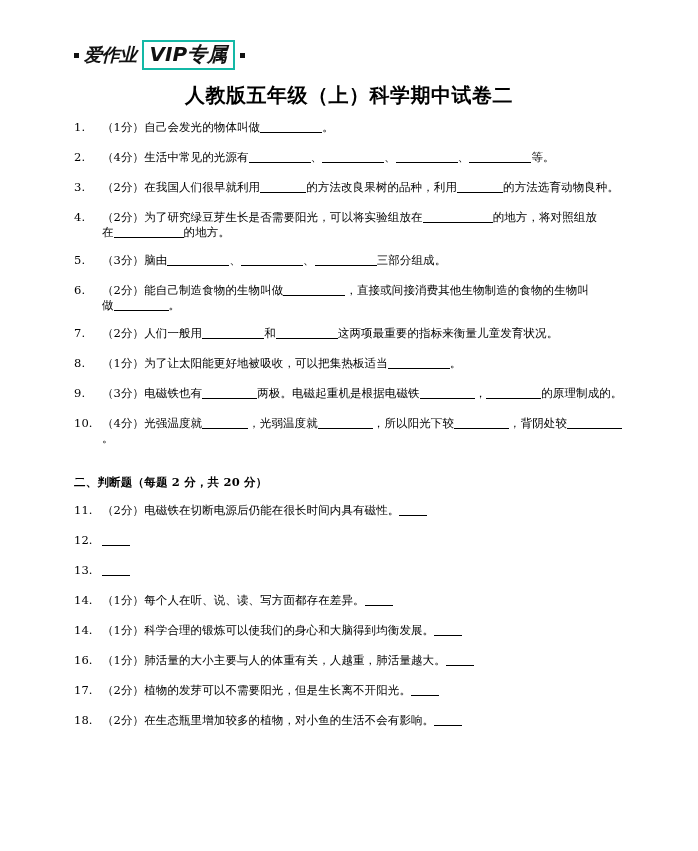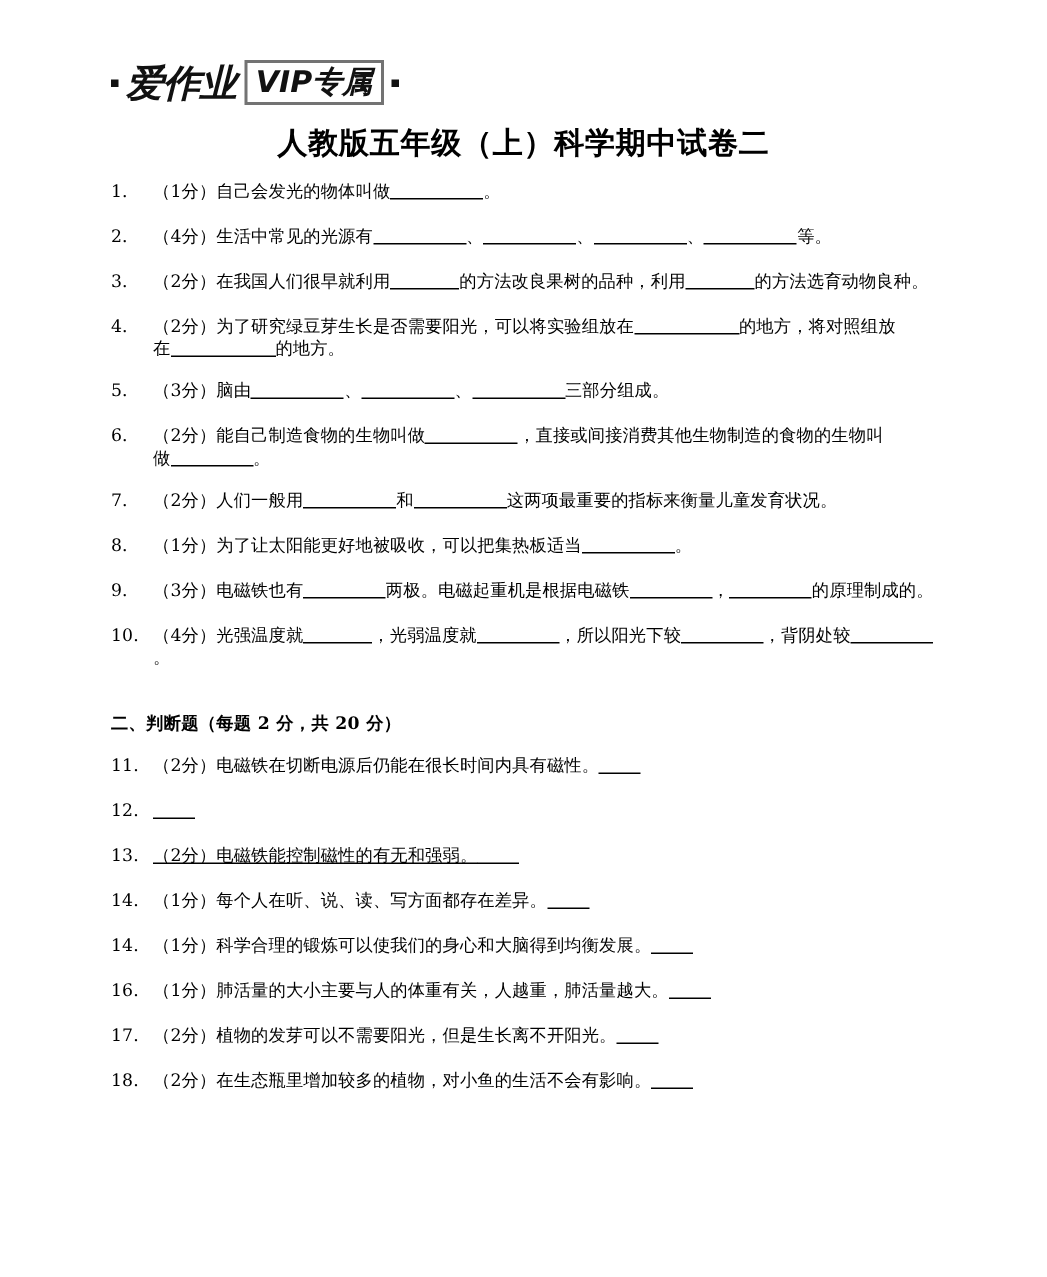--- a/index.html
+++ b/index.html
@@ -35,29 +35,29 @@
     height: 34px;
   }
   .logo-dot {
     width: 5px;
     height: 5px;
     background: #111111;
     display: block;
   }
   .logo-brand {
     font-family: "DejaVu Sans", "Liberation Sans", sans-serif;
-    font-size: 25px;
+    font-size: 18px;
     font-weight: 900;
     font-style: italic;
     letter-spacing: -0.5px;
     color: #111111;
     line-height: 1;
   }
   .logo-vip {
-    border: 2px solid #737373;
+    border: 2px solid #14b8a6;
     padding: 2px 6px 3px 6px;
     font-family: "DejaVu Sans", "Liberation Sans", sans-serif;
     font-size: 20px;
     font-weight: 900;
     font-style: italic;
     letter-spacing: 0px;
     color: #111111;
     line-height: 1.05;
     white-space: nowrap;
   }
@@ -189,21 +189,21 @@
       <div class="q" style="margin-bottom: 15px;">
         <span class="qnum">11.</span>
         <span class="qbody"><span>（2分）电磁铁在切断电源后仍能在很长时间内具有磁性。</span><span class="bl bl-ans"></span></span>
       </div>
       <div class="q" style="margin-bottom: 15px;">
         <span class="qnum">12.</span>
         <span class="qbody"><span class="bl bl-ans"></span></span>
       </div>
       <div class="q" style="margin-bottom: 15px; text-decoration: underline;">
         <span class="qnum">13.</span>
-        <span class="qbody"><span>（2分）电磁铁能控制磁性的有无和强弱。</span><span class="bl bl-ans"></span></span>
+        <span class="qbody"><span class="bl bl-ans"></span></span>
       </div>
       <div class="q" style="margin-bottom: 15px;">
         <span class="qnum">14.</span>
         <span class="qbody"><span>（1分）每个人在听、说、读、写方面都存在差异。</span><span class="bl bl-ans"></span></span>
       </div>
       <div class="q" style="margin-bottom: 15px;">
         <span class="qnum">14.</span>
         <span class="qbody"><span>（1分）科学合理的锻炼可以使我们的身心和大脑得到均衡发展。</span><span class="bl bl-ans"></span></span>
       </div>
       <div class="q" style="margin-bottom: 15px;">

